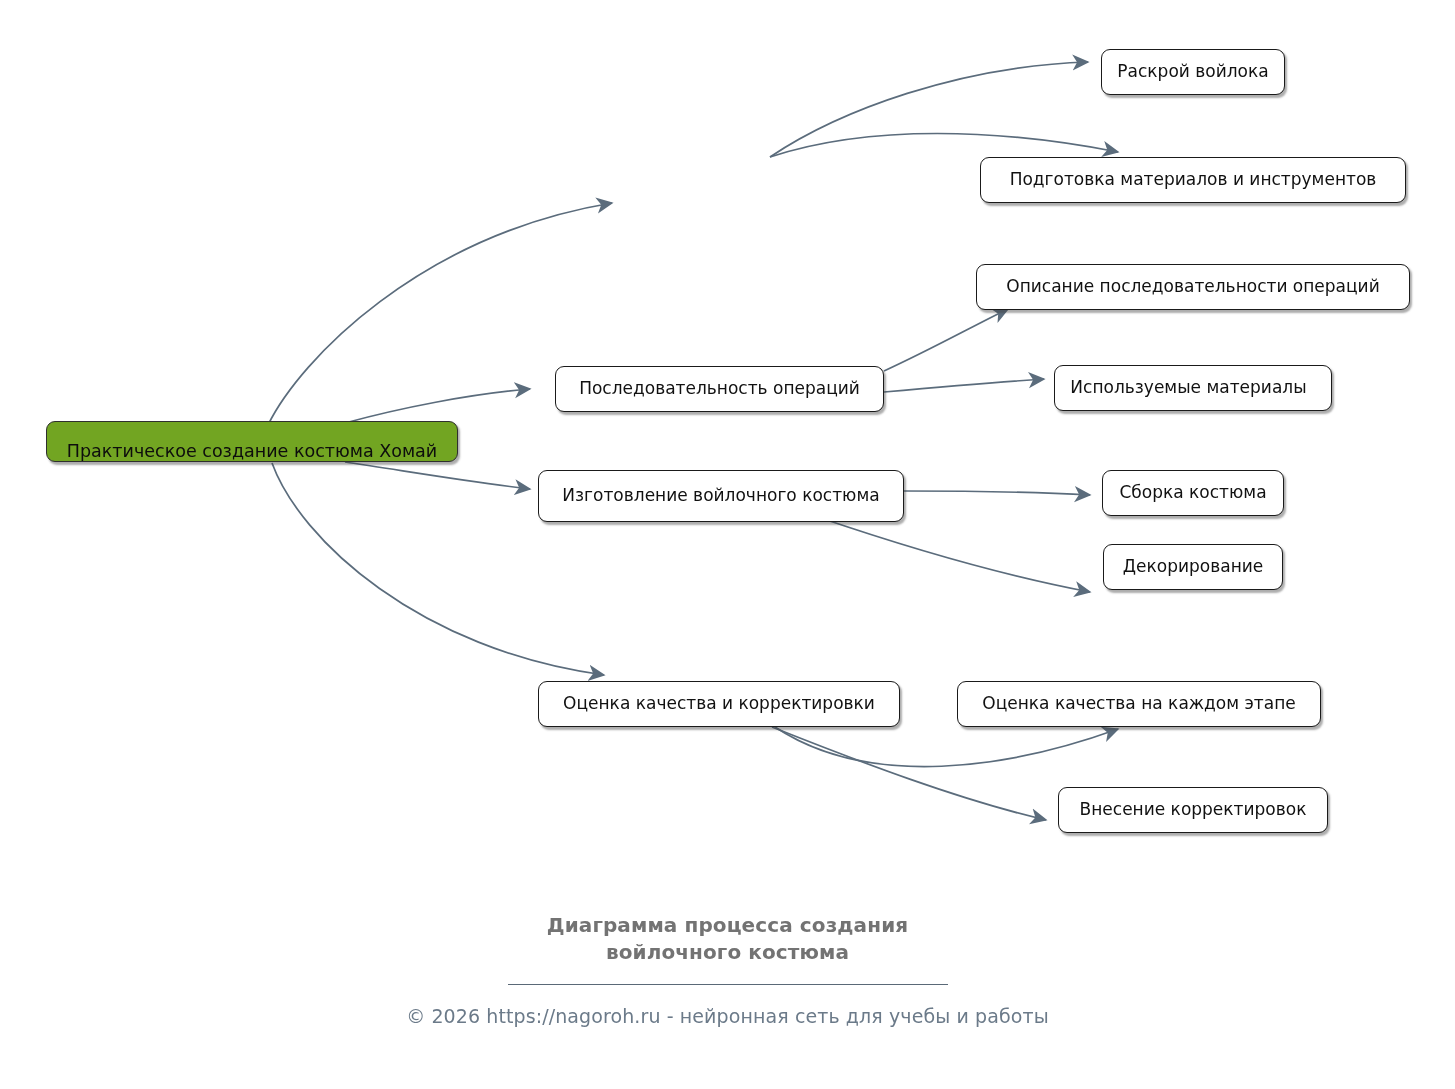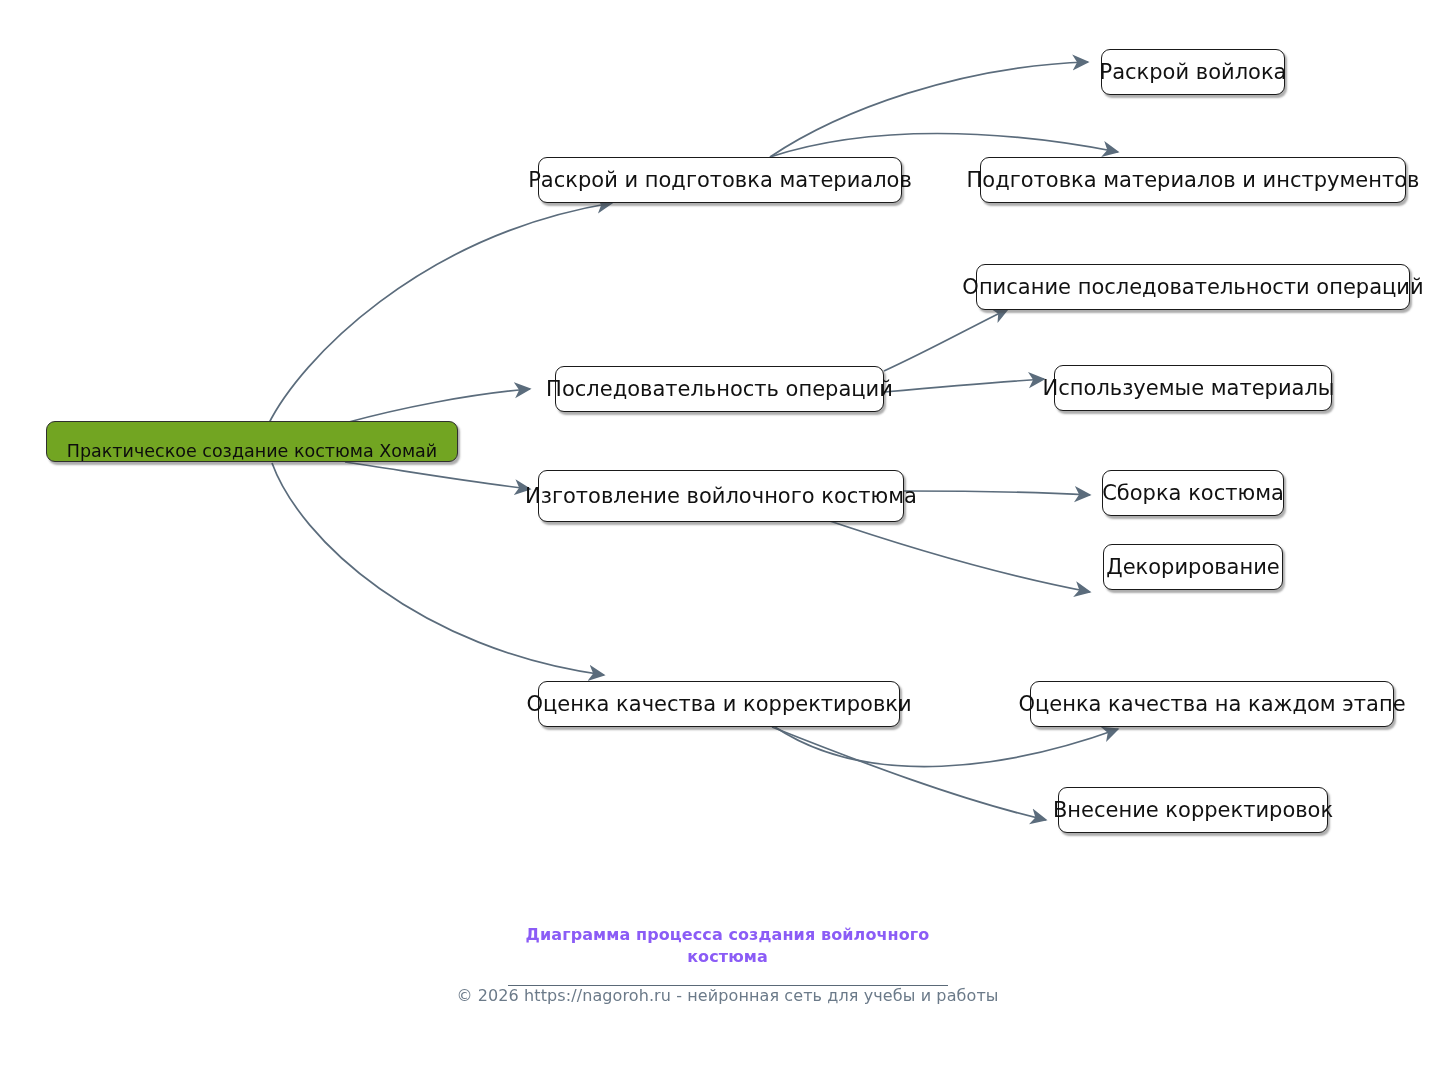--- a/index.html
+++ b/index.html
@@ -44,21 +44,21 @@
   .node {
     position: absolute;
     box-sizing: border-box;
     display: flex;
     align-items: center;
     justify-content: center;
     border: 1.6px solid #1a1a1a;
     border-radius: 9px;
     background: #ffffff;
     color: #111111;
-    font-size: 21px;
+    font-size: 17px;
     line-height: 1.15;
     white-space: nowrap;
     padding: 0 16px;
     box-shadow: 2px 2.5px 2px rgba(60, 60, 60, 0.42);
   }
   .node.root {
     background: #72a522;
     border-color: #2f2f2f;
     color: #0d0d0d;
     font-size: 17.5px;
@@ -66,37 +66,38 @@
 
   
   #caption-block {
     position: absolute;
     left: 0;
     top: 912px;
     width: 1455px;
     text-align: center;
   }
   #diagram-caption {
-    color: #8b5cf6;
-    font-size: 16px;
+    color: #737373;
+    font-size: 20px;
     font-weight: bold;
     line-height: 1.35;
     width: 470px;
-    margin: 12px auto;
+    margin: 0 auto;
     letter-spacing: 0.1px;
   }
   #caption-divider {
     width: 440px;
     height: 0;
     margin: 18px auto 0 auto;
     border-top: 1.6px solid #5a6977;
   }
   #footer-credit {
+    margin-top: 20px;
     color: #6b7a89;
-    font-size: 16px;
+    font-size: 19px;
     letter-spacing: 0.1px;
   }
 </style>
 </head>
 <body>
 
 <div id="diagram-canvas">
 
   <svg id="edges-layer" viewBox="0 0 1455 1089" width="1455" height="1089" xmlns="http://www.w3.org/2000/svg">
     <defs>
@@ -127,23 +128,20 @@
 
     <path class="edge-path" marker-end="url(#arrow)" d="M 775 727 C 870 790 1010 768 1118 729"></path>
 
     <path class="edge-path" marker-end="url(#arrow)" d="M 772 727 C 860 762 960 800 1046 820"></path>
   </svg>
 
   <div class="node root" style="left:46px; top:421px; width:412px; height:41px;align-items:flex-end;">
     <span>Практическое создание костюма Хомай</span>
   </div>
 
-  <div class="node" style="left:538px; top:157px; width:364px; height:46px;">
-    <span>Раскрой и подготовка материалов</span>
-  </div>
 
   <div class="node" style="left:555px; top:366px; width:329px; height:46px;">
     <span>Последовательность операций</span>
   </div>
 
   <div class="node" style="left:538px; top:470px; width:366px; height:52px;">
     <span>Изготовление войлочного костюма</span>
   </div>
 
   <div class="node" style="left:538px; top:681px; width:362px; height:46px;">
@@ -167,21 +165,21 @@
   </div>
 
   <div class="node" style="left:1102px; top:470px; width:182px; height:46px;">
     <span>Сборка костюма</span>
   </div>
 
   <div class="node" style="left:1103px; top:544px; width:180px; height:46px;">
     <span>Декорирование</span>
   </div>
 
-  <div class="node" style="left:1030px; top:681px; width:364px; height:46px;">
+  <div class="node" style="left:957px; top:681px; width:364px; height:46px;">
     <span>Оценка качества на каждом этапе</span>
   </div>
 
   <div class="node" style="left:1058px; top:787px; width:270px; height:46px;">
     <span>Внесение корректировок</span>
   </div>
 
   <div id="caption-block">
     <div id="diagram-caption">Диаграмма процесса создания войлочного костюма</div>
     <div id="caption-divider"></div>

